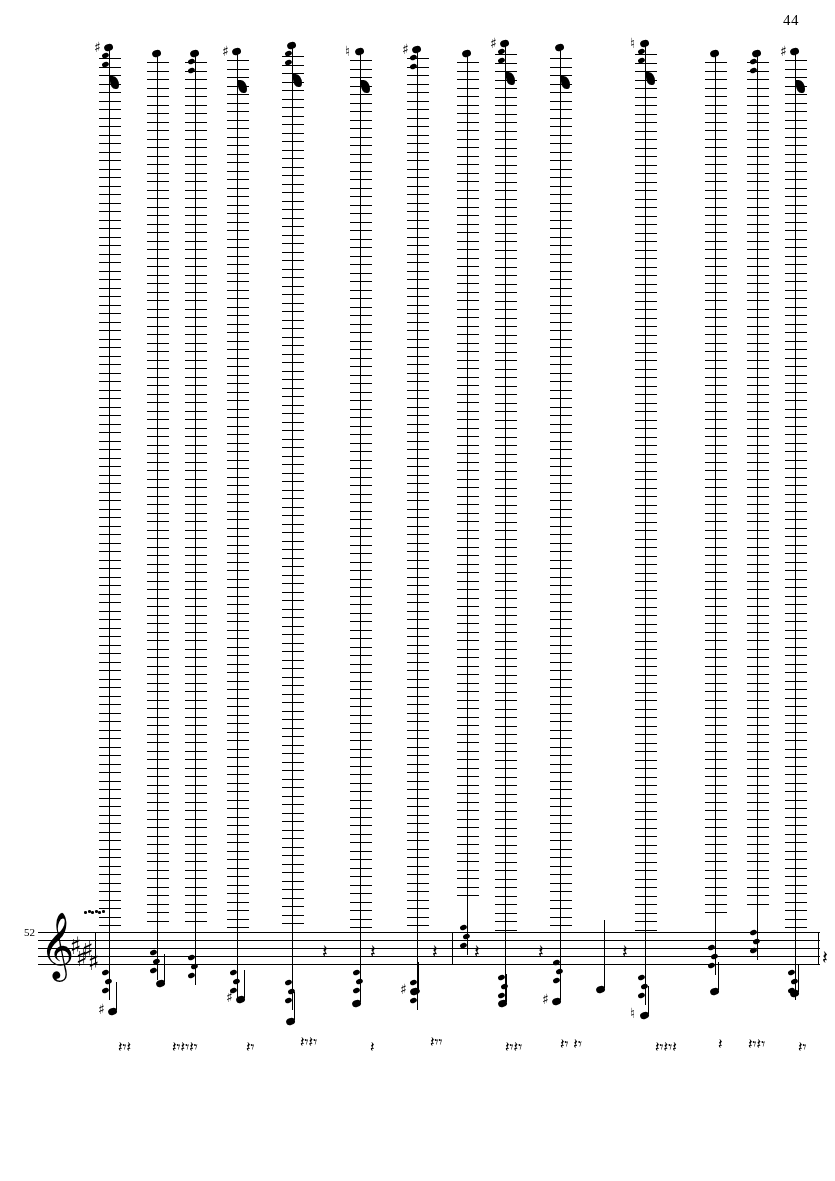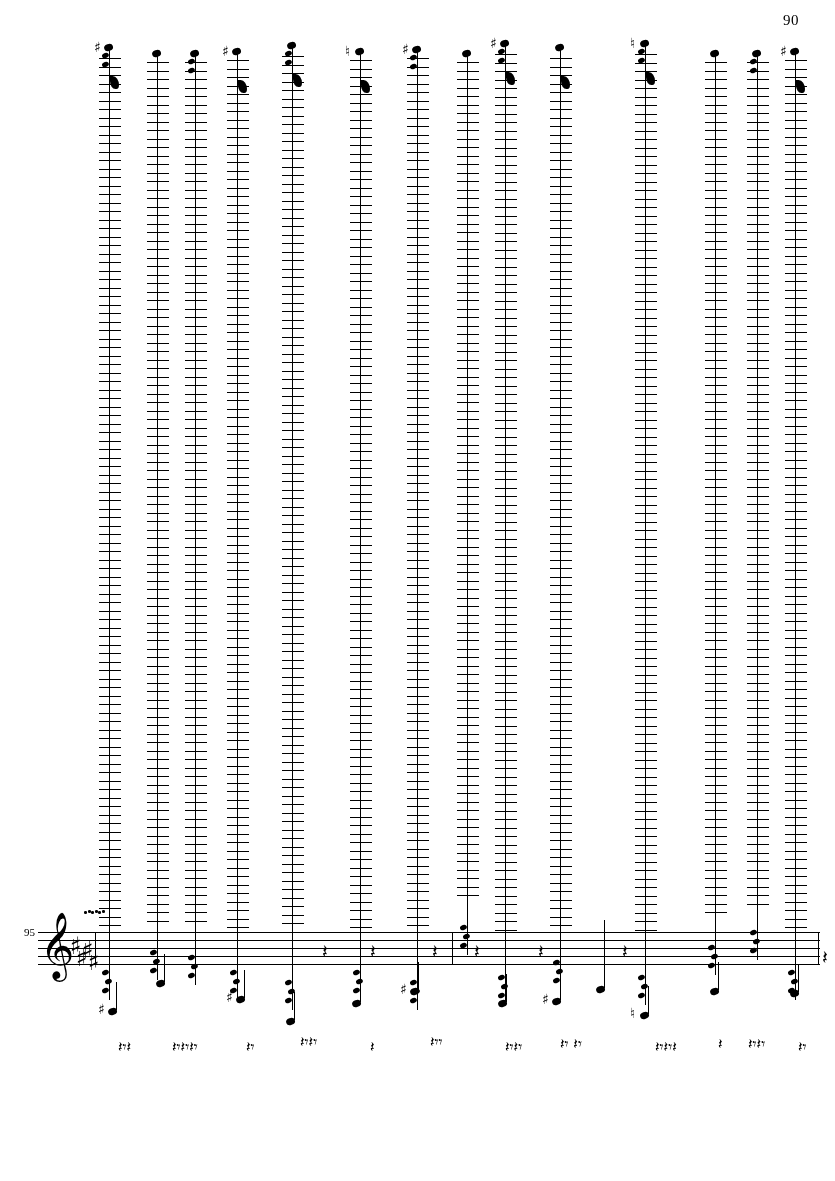--- a/index.html
+++ b/index.html
@@ -140,23 +140,23 @@
     height: 2.6px;
     border-radius: 50%;
     background: #000;
   }
 </style>
 </head>
 <body>
 
 <div id="page">
 
-  <div class="page-number">90</div>
+  <div class="page-number">44</div>
 
-  <div class="measure-number" style="left:24px; top:926px;">95</div>
+  <div class="measure-number" style="left:24px; top:926px;">52</div>
 
   <div class="staff">
     <div class="line l0"></div>
     <div class="line l1"></div>
     <div class="line l2"></div>
     <div class="line l3"></div>
     <div class="line l4"></div>
   </div>
 
   <div class="clef">𝄞</div>

